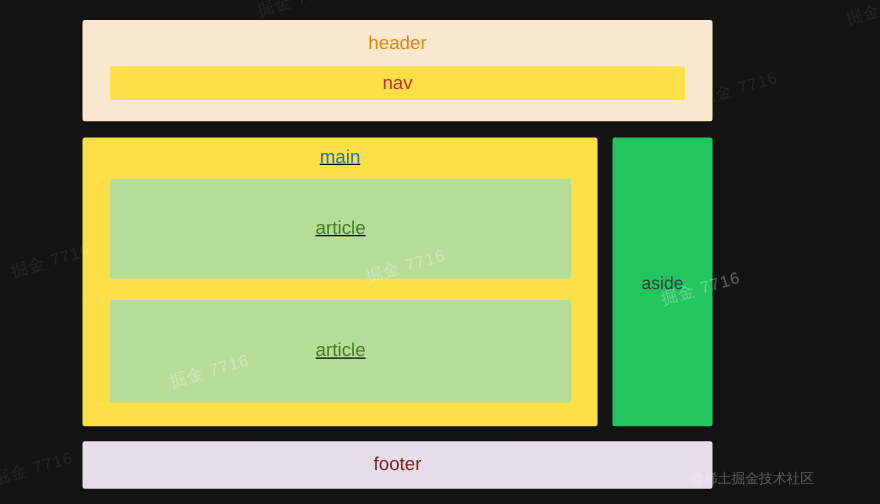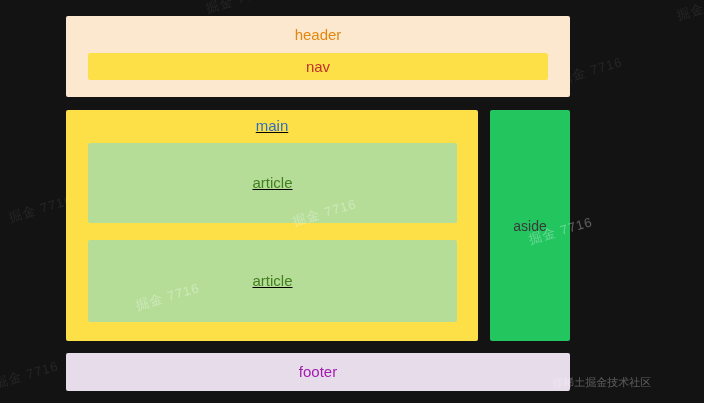--- a/index.html
+++ b/index.html
@@ -139,17 +139,17 @@
     <div class="article-box second" style="background: rgb(182, 221, 152);">
       <div class="box-label" style="color: rgb(65, 127, 31);">article</div>
     </div>
   </div>
 
   <div class="box aside-box" style="background: #22c55e;">
     <div class="box-label" style="color: rgb(58, 58, 58);">aside</div>
   </div>
 
   <div class="box footer-box" style="background: rgb(231, 220, 234);">
-    <div class="box-label" style="color: #a21caf;">footer</div>
+    <div class="box-label" style="color: #7f1d1d;">footer</div>
   </div>
 
   <div class="brand-wm">@稀土掘金技术社区</div>
 </div>
 
 </body></html>

